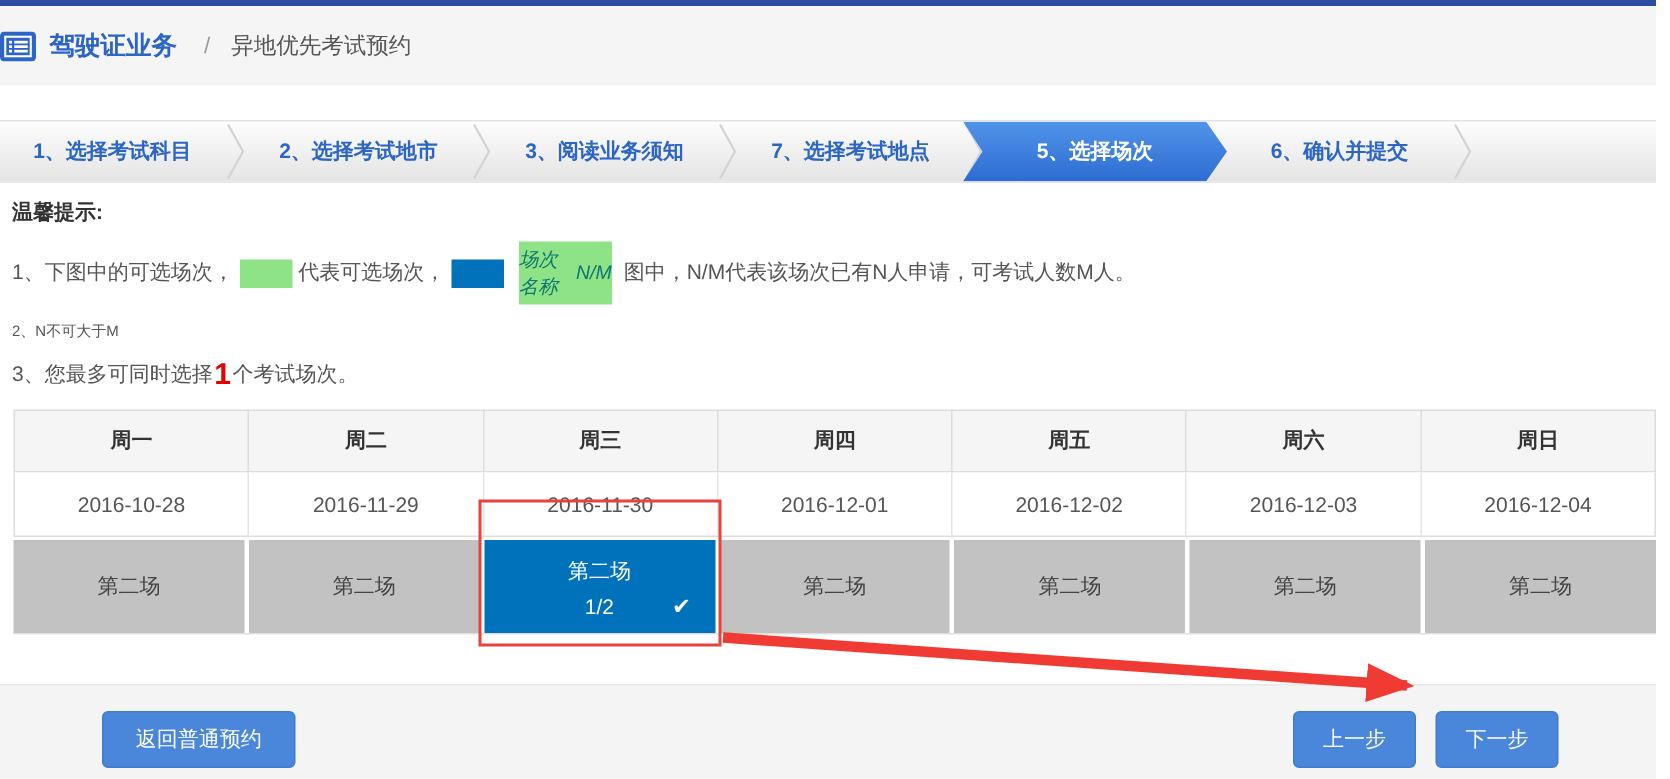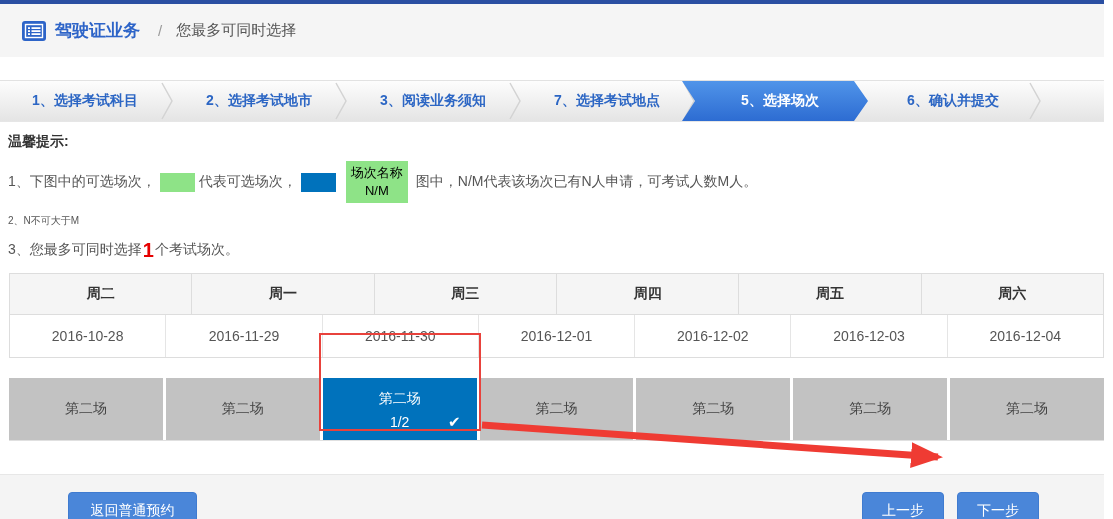--- a/index.html
+++ b/index.html
@@ -10,77 +10,78 @@
   }
   .page{position:relative;width:1113px;height:519px;background:#fff;}
   .main{width:1104px;}
 
   
   .topbar{width:1104px;height:4px;background:#2a4fa2;}
 
   
   .header{
     width:1104px;height:53px;background:#f5f5f5;
-    display:flex;align-items:center;padding-left:22px;box-sizing:border-box;
+    display:flex;align-items:center;box-sizing:border-box;
   }
   .header .biz-icon{display:inline-flex;margin-right:9px;}
   .header .biz-title{color:#2d64c8;font-size:17px;font-weight:bold;cursor:pointer;}
   .header .crumb-sep{color:#9a9a9a;font-size:15px;margin:0 14px 0 18px;}
   .header .crumb-cur{color:#555;font-size:15px;}
 
   
   .tabs{
     margin-top:23px;width:1104px;height:42px;
     background:linear-gradient(#fdfdfd,#e4e4e4);
     border-top:1px solid #e2e2e2;border-bottom:1px solid #e6e6e6;
     display:flex;align-items:stretch;box-sizing:border-box;
   }
   .tab{
     flex:0 0 150px;display:flex;align-items:center;justify-content:center;
-    color:#2c66c4;font-size:14px;font-weight:bold;cursor:pointer;white-space:nowrap;padding-left:10px;
+    color:#2c66c4;font-size:14px;font-weight:bold;cursor:pointer;white-space:nowrap;
   }
   .chev{flex:0 0 14px;align-self:center;}
   .tab.active{
     flex:0 0 176px;margin-left:-14px;z-index:2;position:relative;
     background:linear-gradient(#5094e9,#2d6cd2);color:#fff;
     clip-path:polygon(0 0, calc(100% - 14px) 0, 100% 50%, calc(100% - 14px) 100%, 0 100%, 13px 50%);
   }
 
   
   .content{width:1104px;background:#fff;padding:9px 0 0 8px;box-sizing:border-box;}
   .tips-title{font-size:14px;font-weight:bold;color:#333;margin:2px 0 0;}
   .tip-line1{display:flex;align-items:center;margin-top:9px;height:44px;color:#555;font-size:14px;}
   .swatch{display:inline-block;width:35px;height:19px;margin:0 4px;}
   .swatch.green{background:#8ee387;}
   .swatch.blue{background:#0072bc;}
   .legend-box{
-    display:inline-flex;flex-direction:column;align-items:center;justify-content:center;
-    width:62px;height:42px;background:#8ee387;color:#000000;font-size:13px;line-height:18px;
+    display:inline-flex;align-items:center;justify-content:center;
+    width:62px;height:42px;background:#8ee387;color:#0f766e;font-size:13px;line-height:18px;
     margin:0 8px 0 6px;
+    font-style:italic;
   }
   .tip-line2{margin-top:10px;color:#555;font-size:10px;}
   .tip-line3{margin-top:13px;color:#555;font-size:14px;display:flex;align-items:center;}
   .red-num{color:#e60000;font-size:20px;font-weight:bold;line-height:14px;padding:0 1px;}
 
   
   .schedule{margin:14px 1px 0 1px;width:1095px;}
   .srow{display:flex;}
   .srow.head{background:#f5f5f5;border:1px solid #ddd;height:40px;}
   .srow.head .cell{
     flex:1;display:flex;align-items:center;justify-content:center;
     font-size:14px;font-weight:bold;color:#333;border-right:1px solid #ddd;
   }
   .srow.head .cell:last-child{border-right:none;}
   .srow.dates{background:#fff;border:1px solid #ddd;border-top:none;height:42px;}
   .srow.dates .cell{
     flex:1;display:flex;align-items:center;justify-content:center;
     font-size:14px;color:#555;border-right:1px solid #e5e5e5;
   }
   .srow.dates .cell:last-child{border-right:none;}
-  .srow.slots{height:62px;margin-top:20px;border-bottom:1px solid #e0e0e0;}
+  .srow.slots{height:62px;margin-top:2px;border-bottom:1px solid #e0e0e0;}
   .slot{
     flex:1;margin-right:3px;background:#c2c2c2;color:#444;font-size:14px;
     display:flex;align-items:center;justify-content:center;cursor:pointer;
   }
   .slot:last-child{margin-right:0;}
   .slot.selected{
     background:#0072bc;color:#fff;position:relative;
     flex-direction:column;justify-content:center;
   }
   .slot.selected .l1{line-height:20px;margin-top:2px;}
@@ -126,21 +127,21 @@
           <rect x="6" y="6.2" width="2" height="1.8" fill="#fff"></rect>
             <rect x="9.5" y="6.2" width="9" height="1.8" fill="#fff"></rect>
           <rect x="6" y="9.2" width="2" height="1.8" fill="#fff"></rect>
             <rect x="9.5" y="9.2" width="9" height="1.8" fill="#fff"></rect>
           <rect x="6" y="12.2" width="2" height="1.8" fill="#fff"></rect>
             <rect x="9.5" y="12.2" width="9" height="1.8" fill="#fff"></rect>
         </svg>
       </span>
       <span class="biz-title">驾驶证业务</span>
       <span class="crumb-sep">/</span>
-      <span class="crumb-cur">您最多可同时选择</span>
+      <span class="crumb-cur">异地优先考试预约</span>
     </div>
 
     <div class="tabs">
       <div class="tab">1、选择考试科目</div>
       <svg class="chev" width="14" height="40">
           <polyline points="2,2 12,20 2,38" stroke="#d3d3d3" stroke-width="1.5" fill="none"></polyline>
         </svg>
       <div class="tab">2、选择考试地市</div>
       <svg class="chev" width="14" height="40">
           <polyline points="2,2 12,20 2,38" stroke="#d3d3d3" stroke-width="1.5" fill="none"></polyline>
@@ -178,26 +179,27 @@
       <div class="tip-line2">2、N不可大于M</div>
 
       <div class="tip-line3">
         <span>3、您最多可同时选择</span>
         <span class="red-num">1</span>
         <span>个考试场次。</span>
       </div>
 
       <div class="schedule">
         <div class="srow head">
+          <div class="cell">周一</div>
           <div class="cell">周二</div>
-          <div class="cell">周一</div>
           <div class="cell">周三</div>
           <div class="cell">周四</div>
           <div class="cell">周五</div>
           <div class="cell">周六</div>
+          <div class="cell">周日</div>
         </div>
         <div class="srow dates">
           <div class="cell">2016-10-28</div>
           <div class="cell">2016-11-29</div>
           <div class="cell">2016-11-30</div>
           <div class="cell">2016-12-01</div>
           <div class="cell">2016-12-02</div>
           <div class="cell">2016-12-03</div>
           <div class="cell">2016-12-04</div>
         </div>

